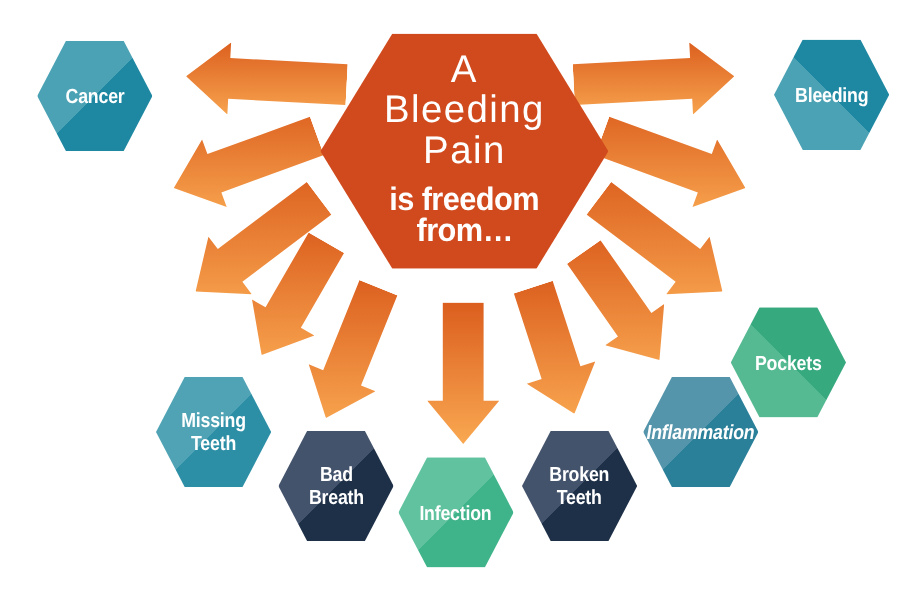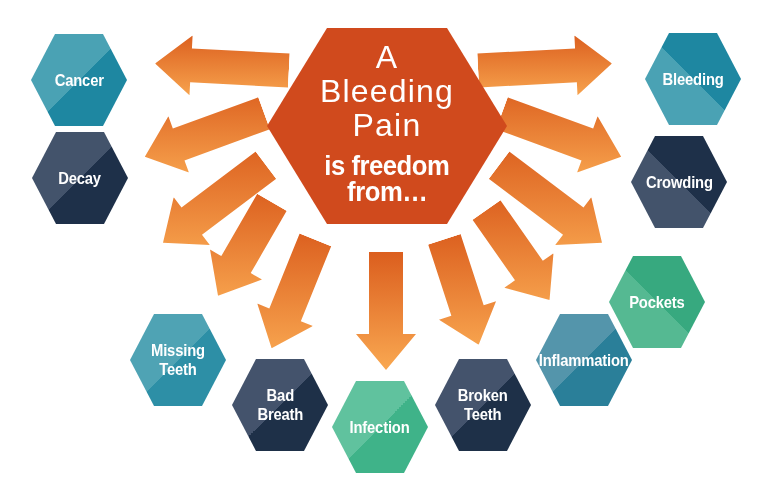--- a/index.html
+++ b/index.html
@@ -61,25 +61,20 @@
   <div class="arrow" style="left: 478px; top: 37px; width: 134px; transform: rotate(357deg); background: linear-gradient(183deg, rgb(219, 94, 30), rgb(249, 168, 81));"></div>
 
   <div class="hexes">
 
     <div class="hex" style="left: 31px; top: 34px; background: linear-gradient(135deg, rgb(74, 162, 180) 50%, rgb(30, 135, 161) 50%);">
       <div class="hex-label">
           <span>Cancer</span>
         </div>
     </div>
 
-    <div class="hex" style="left: 32px; top: 132px; background: linear-gradient(135deg, rgb(67, 83, 107) 50%, rgb(30, 48, 73) 50%);">
-      <div class="hex-label">
-          <span>Decay</span>
-        </div>
-    </div>
 
 
     <div class="hex" style="left: 130px; top: 314px; background: linear-gradient(135deg, rgb(79, 163, 180) 50%, rgb(45, 143, 166) 50%); justify-content: center;">
       <div class="hex-label">
         <span>Missing</span>
           <span>Teeth</span>
       </div>
     </div>
 
     <div class="hex" style="left: 232px; top: 359px; background: linear-gradient(135deg, rgb(68, 83, 108) 50%, rgb(30, 48, 72) 50%);">
@@ -95,37 +90,32 @@
         </div>
     </div>
 
     <div class="hex" style="left: 435px; top: 359px; background: linear-gradient(135deg, rgb(68, 83, 108) 50%, rgb(30, 48, 72) 50%);">
       <div class="hex-label">
         <span>Broken</span>
           <span>Teeth</span>
       </div>
     </div>
 
-    <div class="hex" style="left: 536px; top: 314px; background: linear-gradient(135deg, rgb(84, 149, 171) 50%, rgb(42, 127, 153) 50%);">
+    <div class="hex" style="left: 536px; top: 314px; background: linear-gradient(135deg, rgb(84, 149, 171) 50%, rgb(42, 127, 153) 50%); font-style: italic;">
       <div class="hex-label">
           <span>Inflammation</span>
         </div>
     </div>
 
     <div class="hex" style="left: 609px; top: 230px; background: linear-gradient(45deg, rgb(85, 185, 146) 50%, rgb(55, 169, 127) 50%); margin-top: 26px;">
       <div class="hex-label">
           <span>Pockets</span>
         </div>
     </div>
 
-    <div class="hex" style="left: 631px; top: 136px; background: linear-gradient(45deg, rgb(67, 83, 107) 50%, rgb(30, 48, 73) 50%);">
-      <div class="hex-label">
-          <span>Crowding</span>
-        </div>
-    </div>
 
     <div class="hex" style="left: 645px; top: 33px; background: linear-gradient(45deg, rgb(74, 162, 180) 50%, rgb(30, 135, 161) 50%);">
       <div class="hex-label">
           <span>Bleeding</span>
         </div>
     </div>
   </div>
 
   <div class="center-hex" style="background: rgb(208, 74, 29);">
     <div class="t-thin">A</div>

